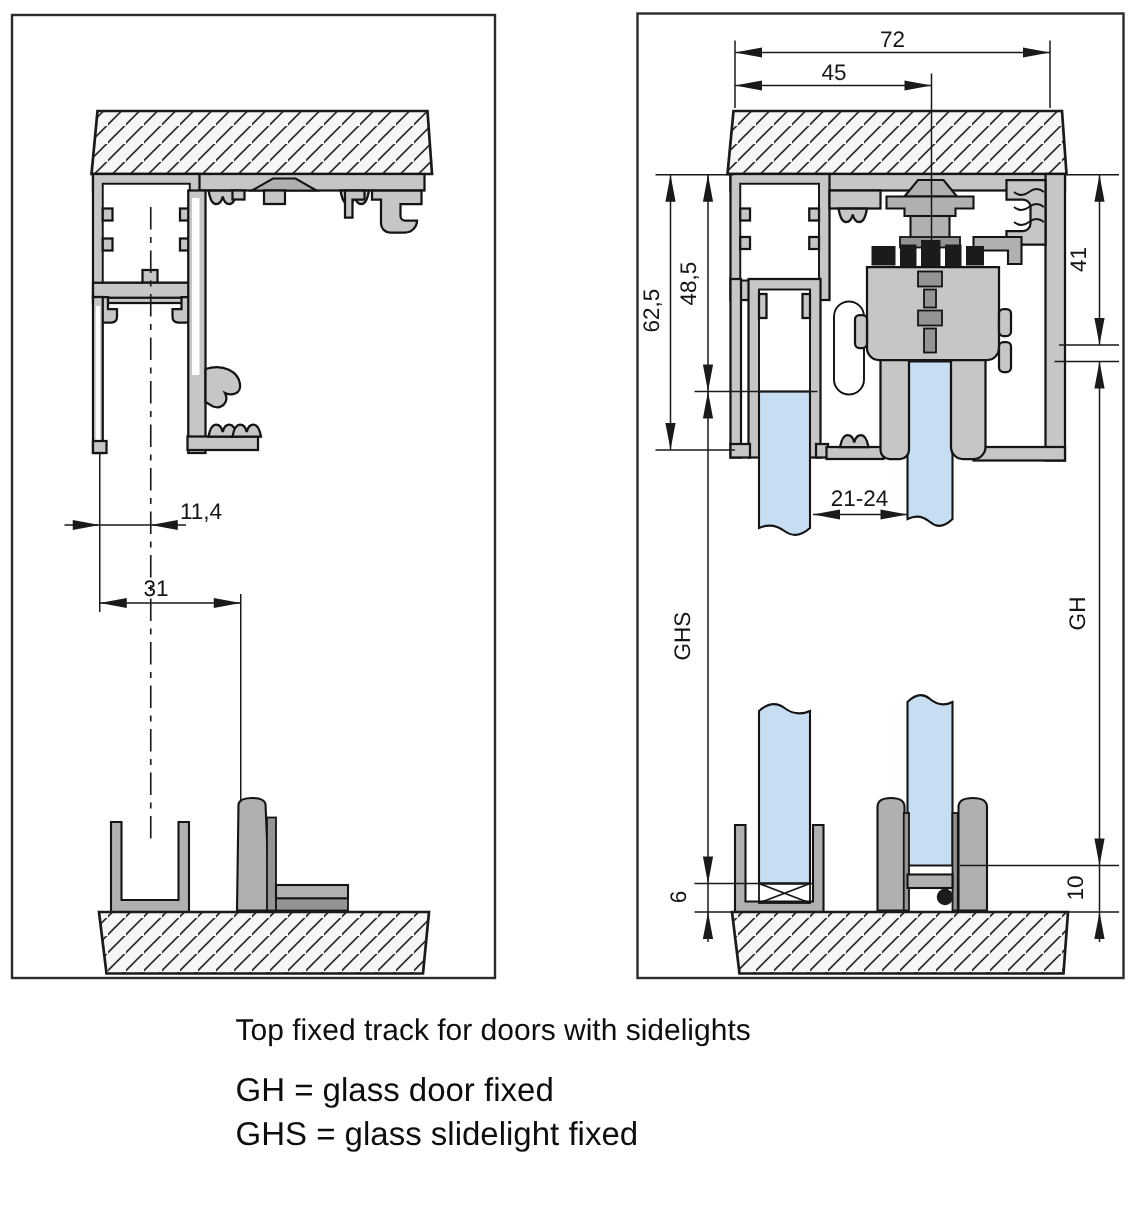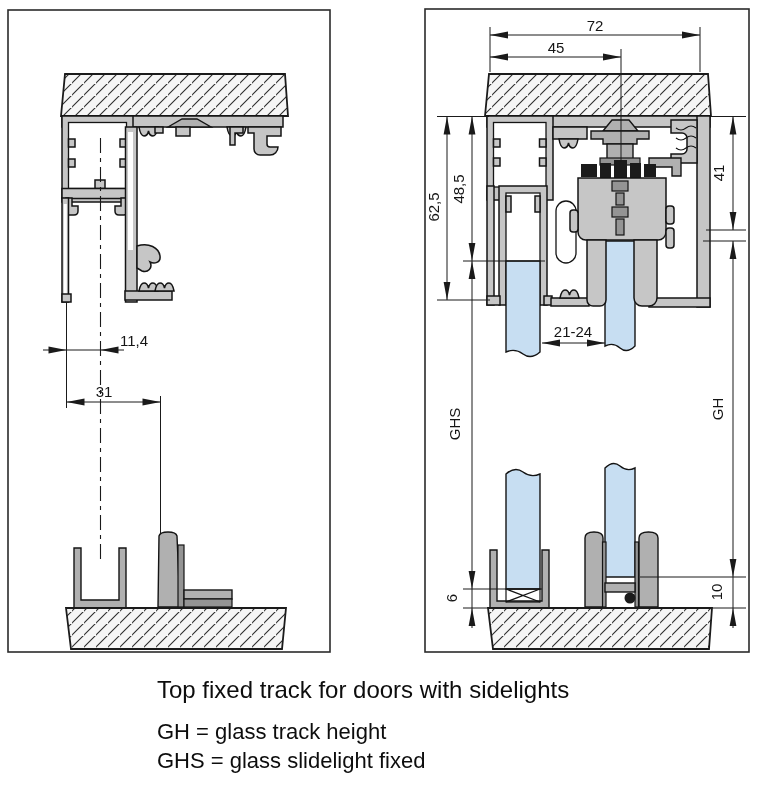--- a/index.html
+++ b/index.html
@@ -16,21 +16,21 @@
   .wh{fill:#ffffff;stroke:#141414;stroke-width:1.3;}
   .whn{fill:#ffffff;stroke:none;}
   .glass{fill:#c7def2;stroke:#141414;stroke-width:1.4;}
   .dim{stroke:#1a1a1a;stroke-width:1;fill:none;}
   .arr{fill:#1a1a1a;stroke:none;}
   .cl{stroke:#1a1a1a;stroke-width:1.1;stroke-dasharray:15 5 4 5;fill:none;}
   .sq{fill:none;stroke:#141414;stroke-width:1.2;}
   text.d{font:15px "Liberation Sans",sans-serif;fill:#151515;}
   
   .caption{position:absolute;left:157px;top:676px;color:#0d0d0d;}
-  .cap-title{font-size:24px;margin:0 4px 13px 0;}
+  .cap-title{font-size:20px;margin:0 4px 13px 0;}
   .cap-line{font-size:22px;line-height:29px;margin:0;}
 </style>
 </head>
 <body>
 
 <div id="stage">
 <svg width="763" height="662" viewBox="0 0 763 662">
   <defs>
     <pattern id="hp" width="12" height="12" patternUnits="userSpaceOnUse">
       <rect width="12" height="12" fill="#f6f6f6"></rect>
@@ -267,16 +267,16 @@
     <g>
       <path class="dim" d="M733,577 V628"></path>
       <path class="arr" d="M733,608 L729.6,626 L736.4,626 Z"></path>
       <text class="d" x="722" y="592" text-anchor="middle" transform="rotate(-90 722 592)">10</text>
     </g>
   </g>
 </svg>
 
 <div class="caption">
   <p class="cap-title">Top fixed track for doors with sidelights</p>
-  <p class="cap-line">GH = glass track height</p>
+  <p class="cap-line">GH = glass door fixed</p>
   <p class="cap-line">GHS = glass slidelight fixed</p>
 </div>
 </div>
 
 </body></html>

